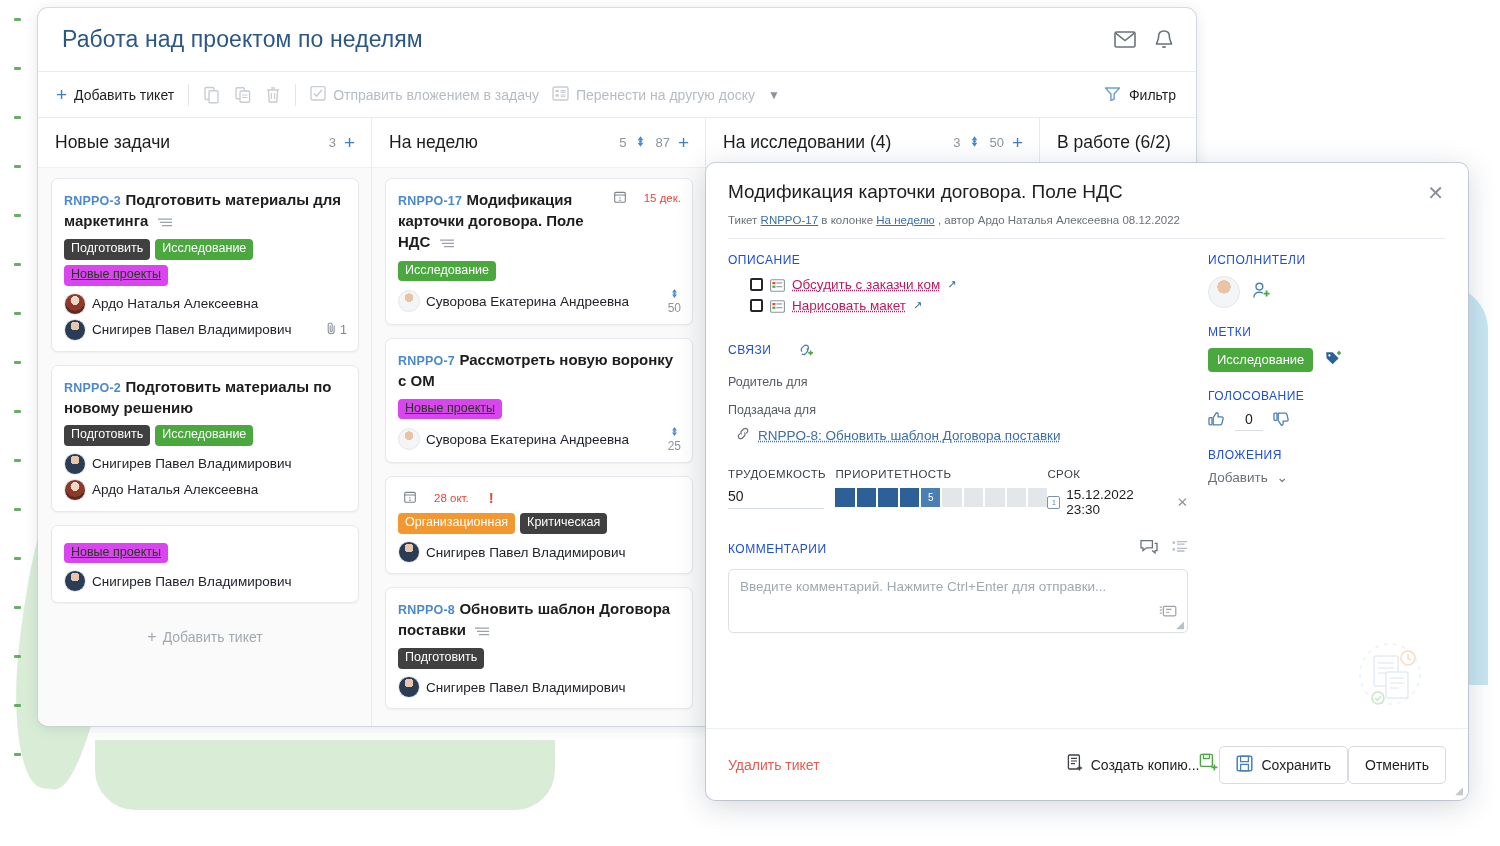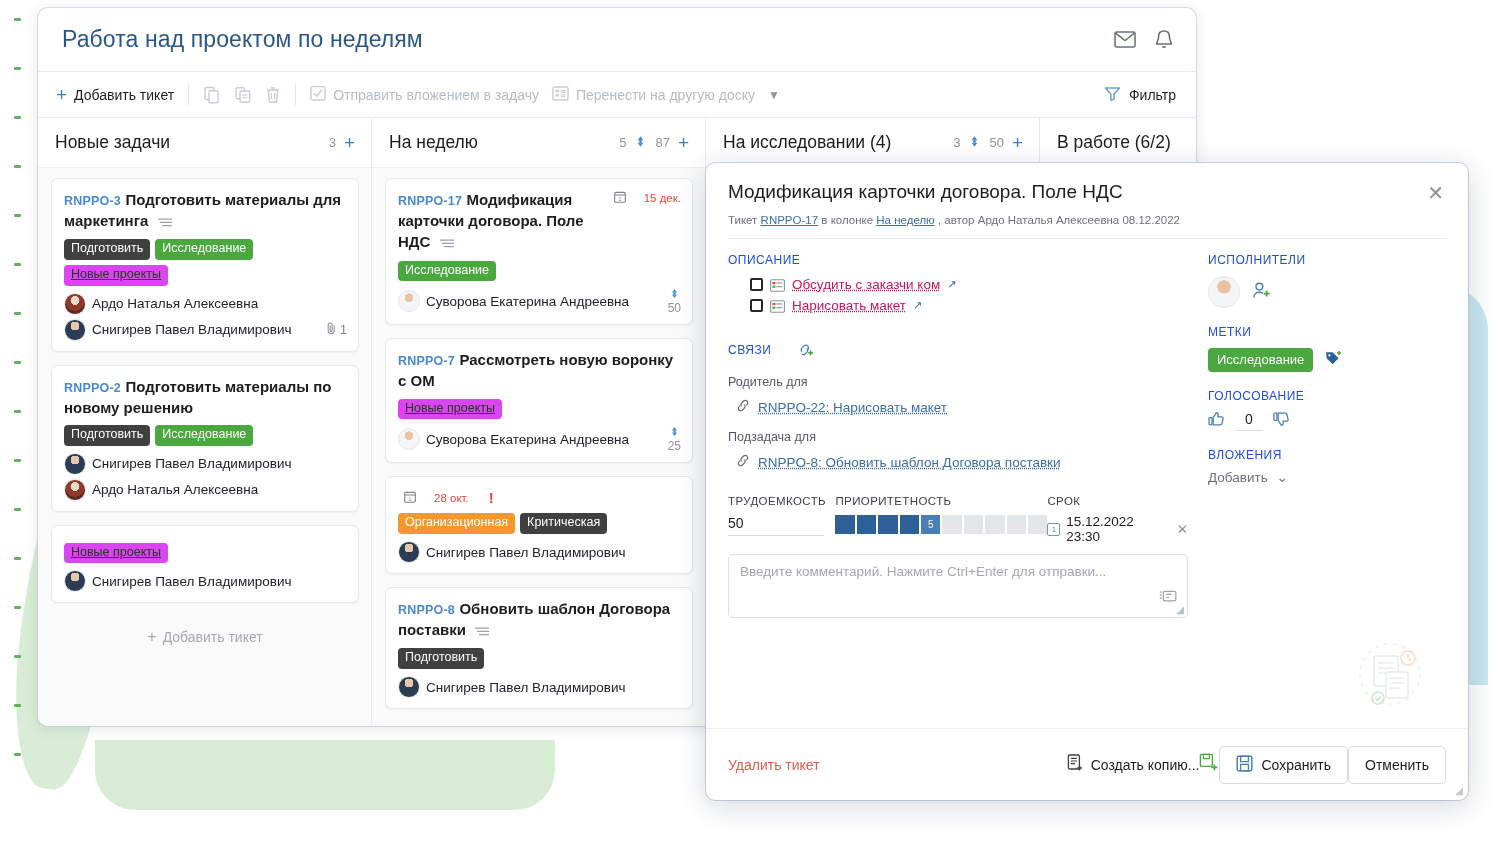--- a/index.html
+++ b/index.html
@@ -677,29 +677,20 @@
         <span>
           <svg width="16" height="14" viewBox="0 0 16 14">
               <path d="M3 8.6a2.6 2.6 0 0 1 0-3.7l2-2a2.6 2.6 0 0 1 3.7 3.7l-.7.7" fill="none" stroke="#4a7fb5" stroke-width="1.3"></path>
               <path d="M8 5.4a2.6 2.6 0 0 1 0 3.7l-2 2a2.6 2.6 0 0 1-3.2-.4" fill="none" stroke="#4a7fb5" stroke-width="1.3"></path>
               <path d="M11.6 7.6v4.6M9.3 9.9h4.6" stroke="#4aa83f" stroke-width="1.6"></path>
             </svg>
         </span>
       </div>
 
       <div class="sub-label">Родитель для</div>
-      <div class="link-item">
-        <span>
-          <svg width="14" height="13" viewBox="0 0 14 13">
-              <path d="M5.6 7.4a2.4 2.4 0 0 1 0-3.4l2-2a2.4 2.4 0 1 1 3.4 3.4l-1 1" fill="none" stroke="#6b7179" stroke-width="1.2"></path>
-              <path d="M8.4 5.6a2.4 2.4 0 0 1 0 3.4l-2 2A2.4 2.4 0 1 1 3 7.6l1-1" fill="none" stroke="#6b7179" stroke-width="1.2"></path>
-            </svg>
-        </span>
-        <a class="link-a" href="#">RNPPO-22: Нарисовать макет</a>
-      </div>
 
       <div class="sub-label">Подзадача для</div>
       <div class="link-item">
         <span>
           <svg width="14" height="13" viewBox="0 0 14 13">
               <path d="M5.6 7.4a2.4 2.4 0 0 1 0-3.4l2-2a2.4 2.4 0 1 1 3.4 3.4l-1 1" fill="none" stroke="#6b7179" stroke-width="1.2"></path>
               <path d="M8.4 5.6a2.4 2.4 0 0 1 0 3.4l-2 2A2.4 2.4 0 1 1 3 7.6l1-1" fill="none" stroke="#6b7179" stroke-width="1.2"></path>
             </svg>
         </span>
         <a class="link-a" href="#">RNPPO-8: Обновить шаблон Договора поставки</a>
@@ -728,20 +719,38 @@
         <div class="fld">
           <div class="fld-lbl">СРОК</div>
           <div class="date-chip">
             <span class="cal-ico">1</span>
             <span>15.12.2022 23:30</span>
             <span style="color:#8d949c;">✕</span>
           </div>
         </div>
       </div>
 
+      <div class="comments-head">
+        <span class="sect-label">КОММЕНТАРИИ</span>
+        <span class="ch-icons">
+          <span>
+            <svg width="18" height="16" viewBox="0 0 18 16">
+                <path d="M1 1.6h11.4v7.2H6.4L3 11.6V8.8H1z" fill="none" stroke="#6b7179" stroke-width="1.3"></path>
+                <path d="M14.6 4.4h2.4v7.2h-2V14l-3-2.4" fill="none" stroke="#6b7179" stroke-width="1.3"></path>
+              </svg>
+          </span>
+          <span>
+            <svg width="16" height="14" viewBox="0 0 16 14">
+                <rect x="0.6" y="1.4" width="2.4" height="2.4" fill="#b6bcc4"></rect>
+                <rect x="0.6" y="8.2" width="2.4" height="2.4" fill="#b6bcc4"></rect>
+                <path d="M5 1.6h10.2M5 4.2h7.6M5 8.4h10.2M5 11h7.6" stroke="#b6bcc4" stroke-width="1.3"></path>
+              </svg>
+          </span>
+        </span>
+      </div>
       <div class="comment-box">
         <span>Введите комментарий. Нажмите Ctrl+Enter для отправки...</span>
         <span class="cb-icon">
           <svg width="18" height="14" viewBox="0 0 18 14">
               <path d="M0.8 2.2h2M0.8 5.2h2M0.8 8.2h2" stroke="#9aa1a9" stroke-width="1.3"></path>
               <rect x="4.4" y="1.4" width="12.4" height="9.4" rx="1.2" fill="none" stroke="#9aa1a9" stroke-width="1.2"></rect>
               <path d="M7 4.4h5.4M7 7.2h3.4" stroke="#9aa1a9" stroke-width="1.1"></path>
             </svg>
         </span>
         <span class="cb-resize">◢</span>

